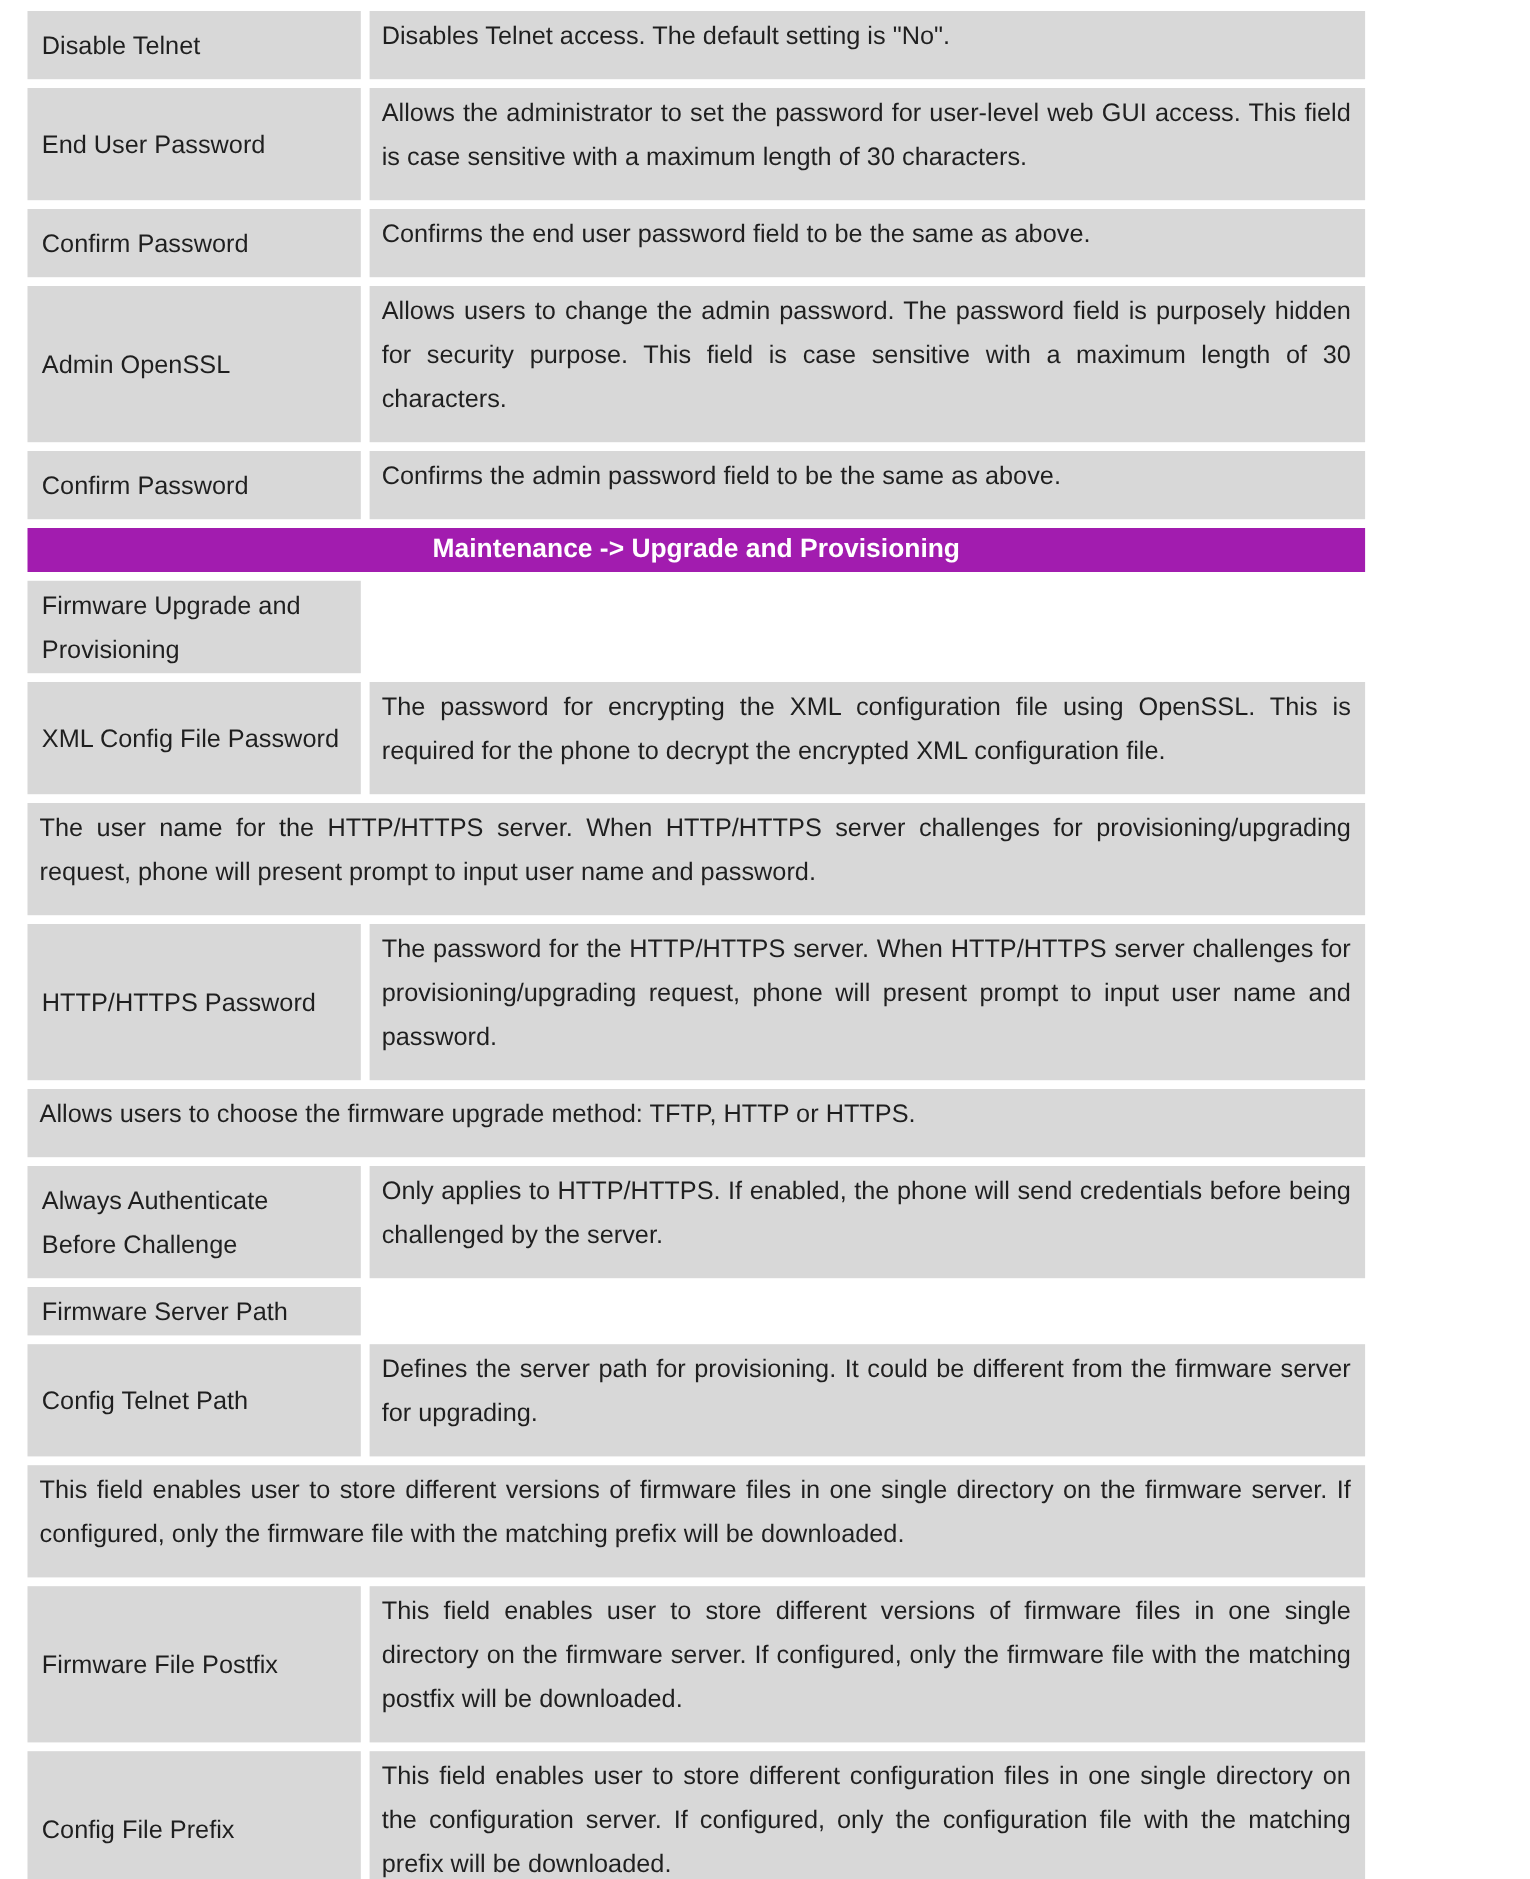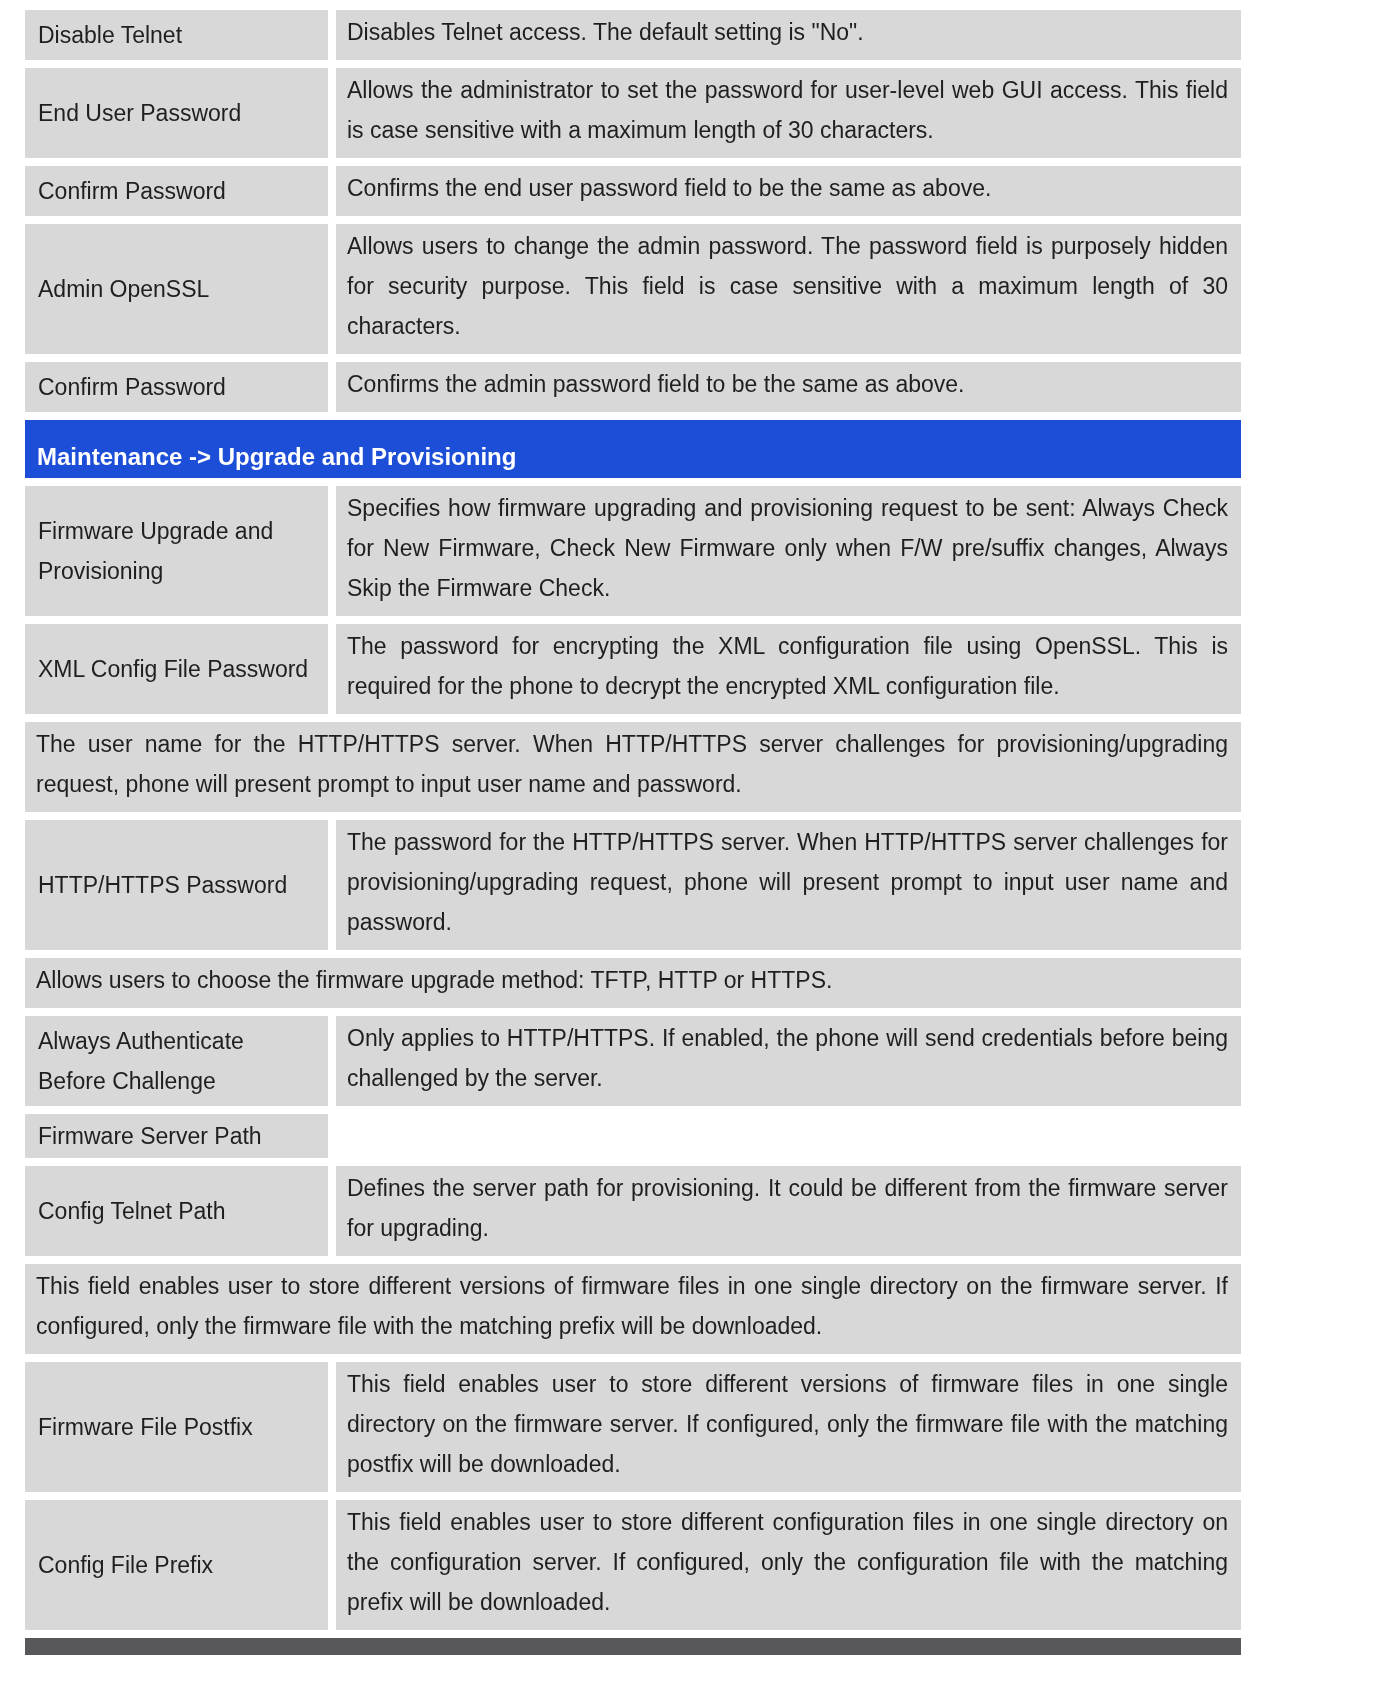--- a/index.html
+++ b/index.html
@@ -36,37 +36,38 @@
     width: 303px;
     padding: 2px 18px 2px 13px;
     display: flex;
     align-items: center;
   }
   .cell-left span {
     display: block;
   }
   .cell-right {
     flex: 1 1 auto;
-    padding: 2px 13px 8px 11px;
+    padding: 2px 13px 20px 11px;
     display: flex;
     align-items: center;
   }
   .cell-right span {
     display: block;
     width: 100%;
     text-align: justify;
   }
   .section-header {
-    background: #1d4ed8;
+    background: #a21caf;
     color: #ffffff;
     font-weight: bold;
     font-size: 24px;
     line-height: 32px;
-    padding: 21px 12px 5px 12px;
+    padding: 3px 12px 5px 12px;
     margin-bottom: 8px;
+    text-align: center;
   }
   .truncated-bar {
     background: #58585a;
     height: 17px;
     width: 100%;
   }
 </style>
 </head>
 <body>
 
@@ -110,23 +111,20 @@
           <span>Confirm Password</span>
         </div>
         <div class="cell cell-right">
           <span>Confirms the admin password field to be the same as above.</span>
         </div>
       </div>
       <div class="section-header"><span>Maintenance -&gt; Upgrade and Provisioning</span></div>
       <div class="table-row">
         <div class="cell cell-left">
           <span>Firmware Upgrade and Provisioning</span>
-        </div>
-        <div class="cell cell-right">
-          <span>Specifies how firmware upgrading and provisioning request to be sent: Always Check for New Firmware, Check New Firmware only when F/W pre/suffix changes, Always Skip the Firmware Check.</span>
         </div>
       </div>
       <div class="table-row">
         <div class="cell cell-left">
           <span>XML Config File Password</span>
         </div>
         <div class="cell cell-right">
           <span>The password for encrypting the XML configuration file using OpenSSL. This is required for the phone to decrypt the encrypted XML configuration file.</span>
         </div>
       </div>

